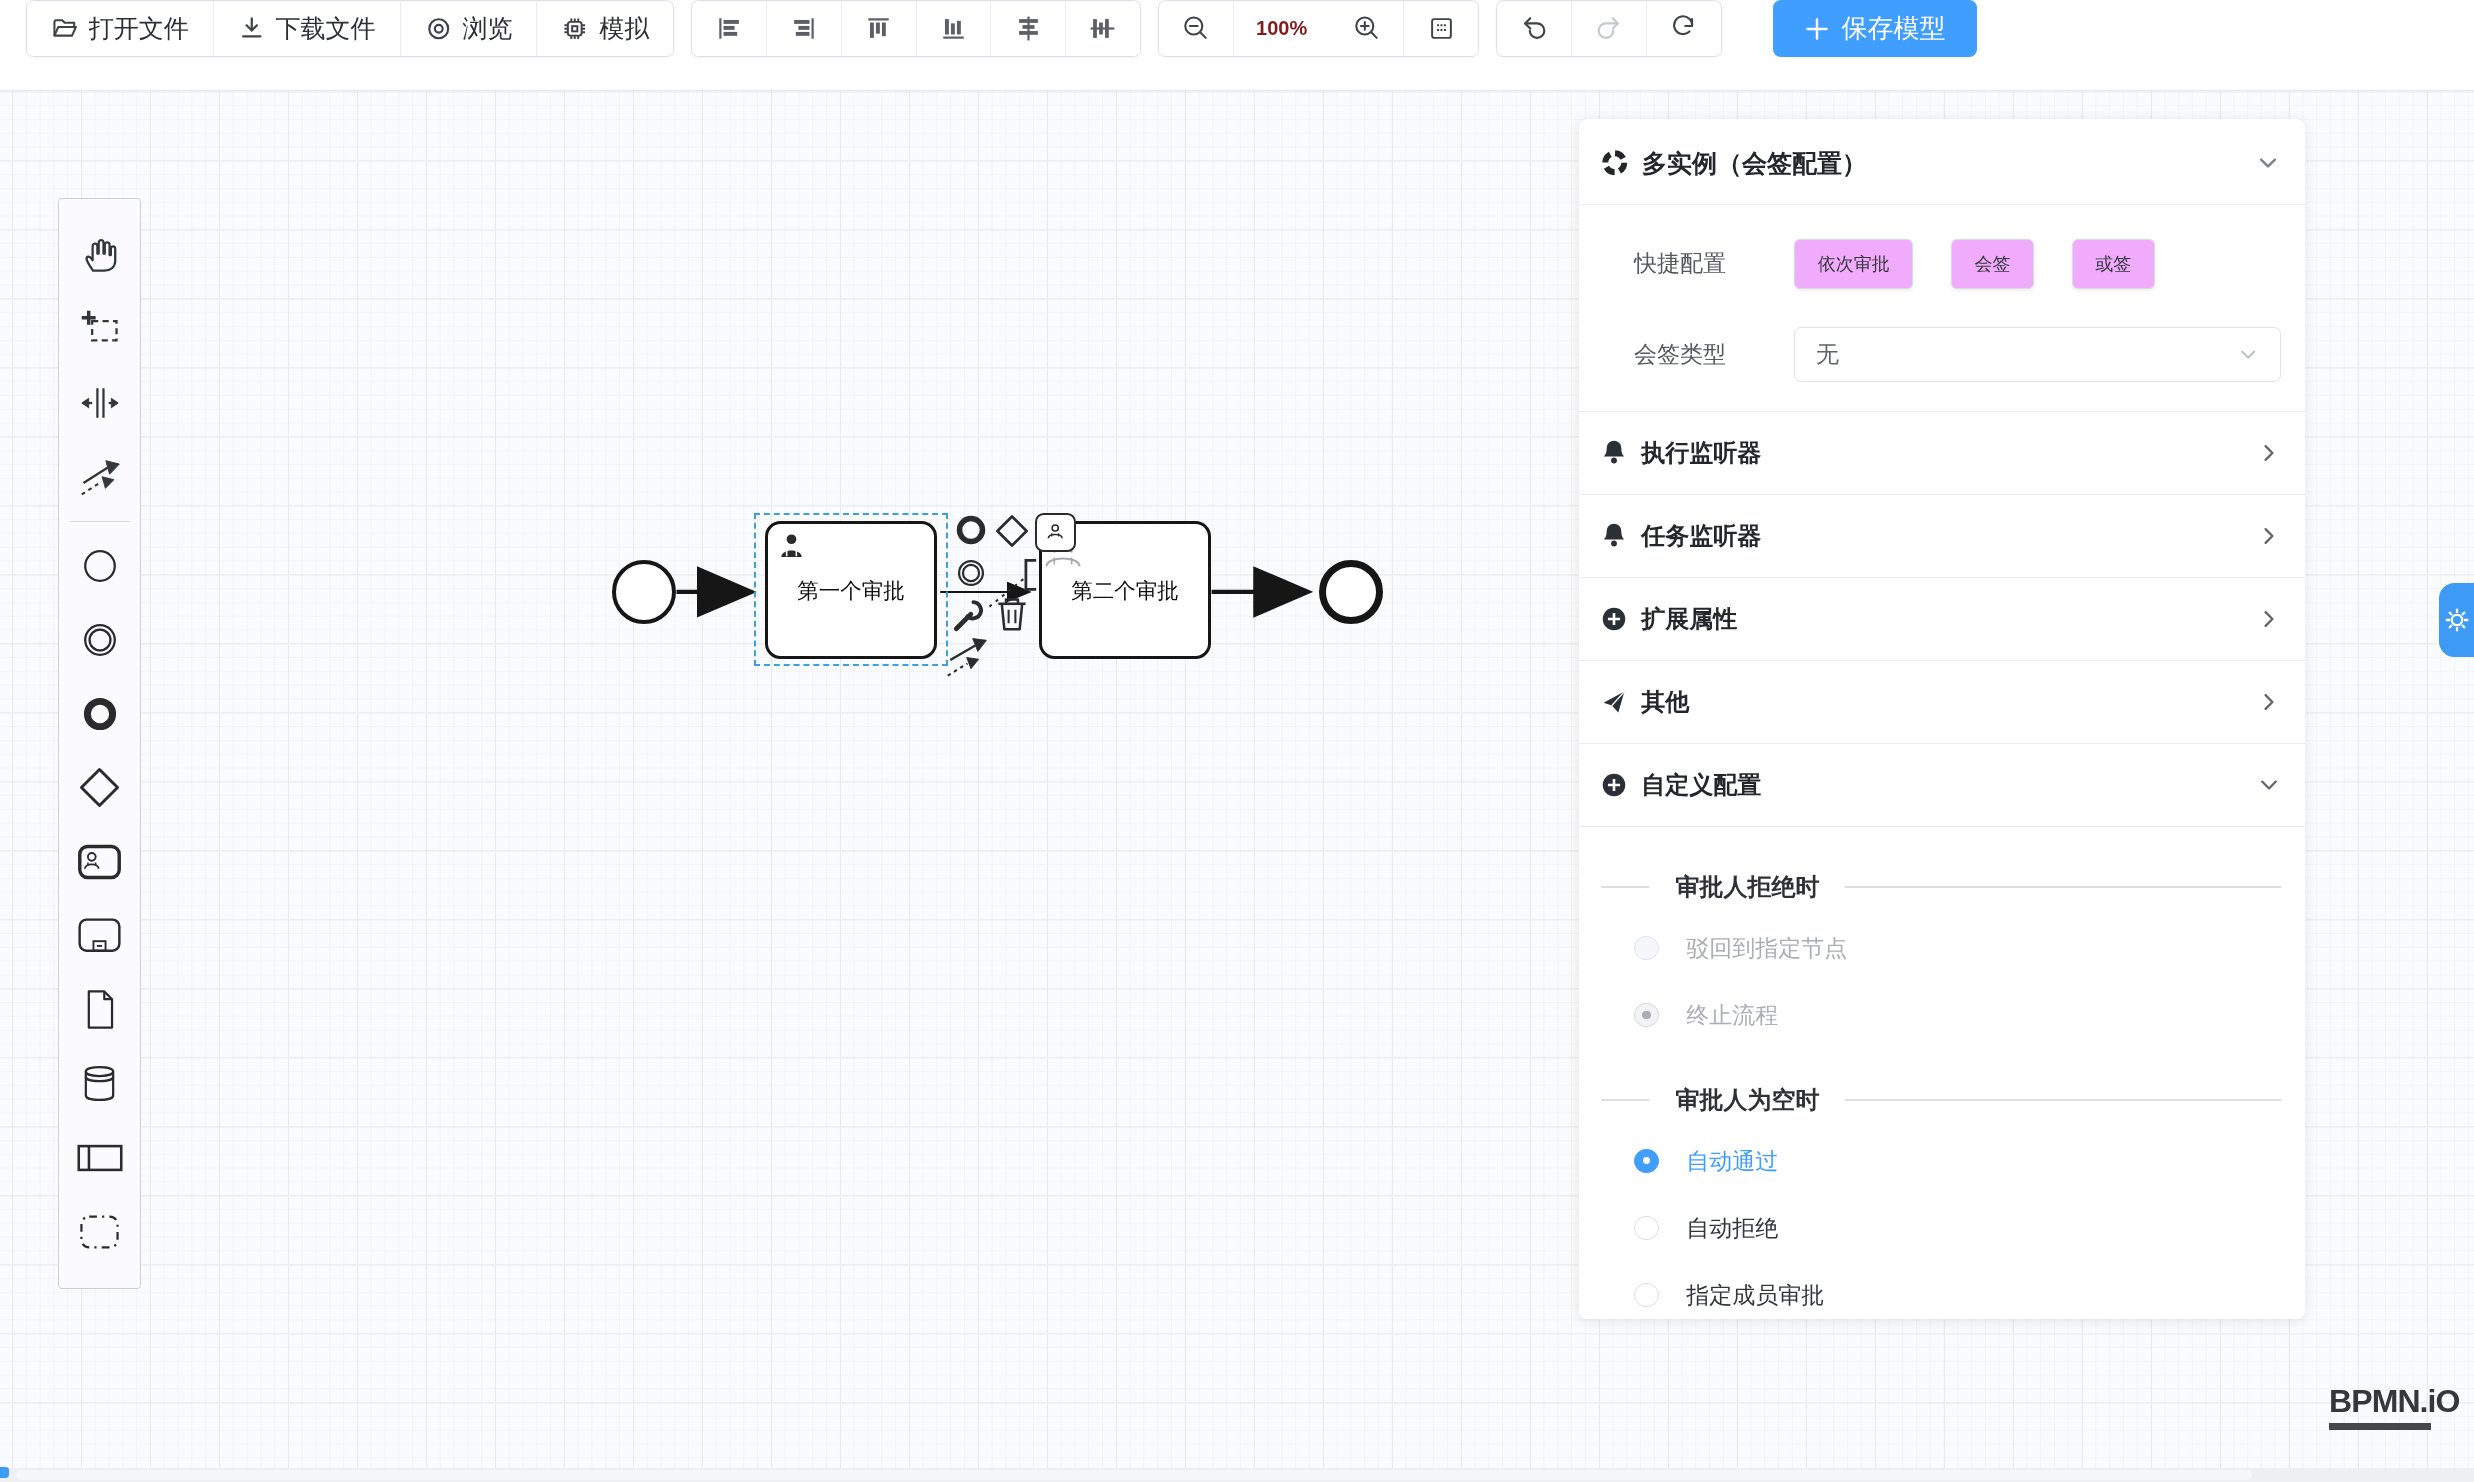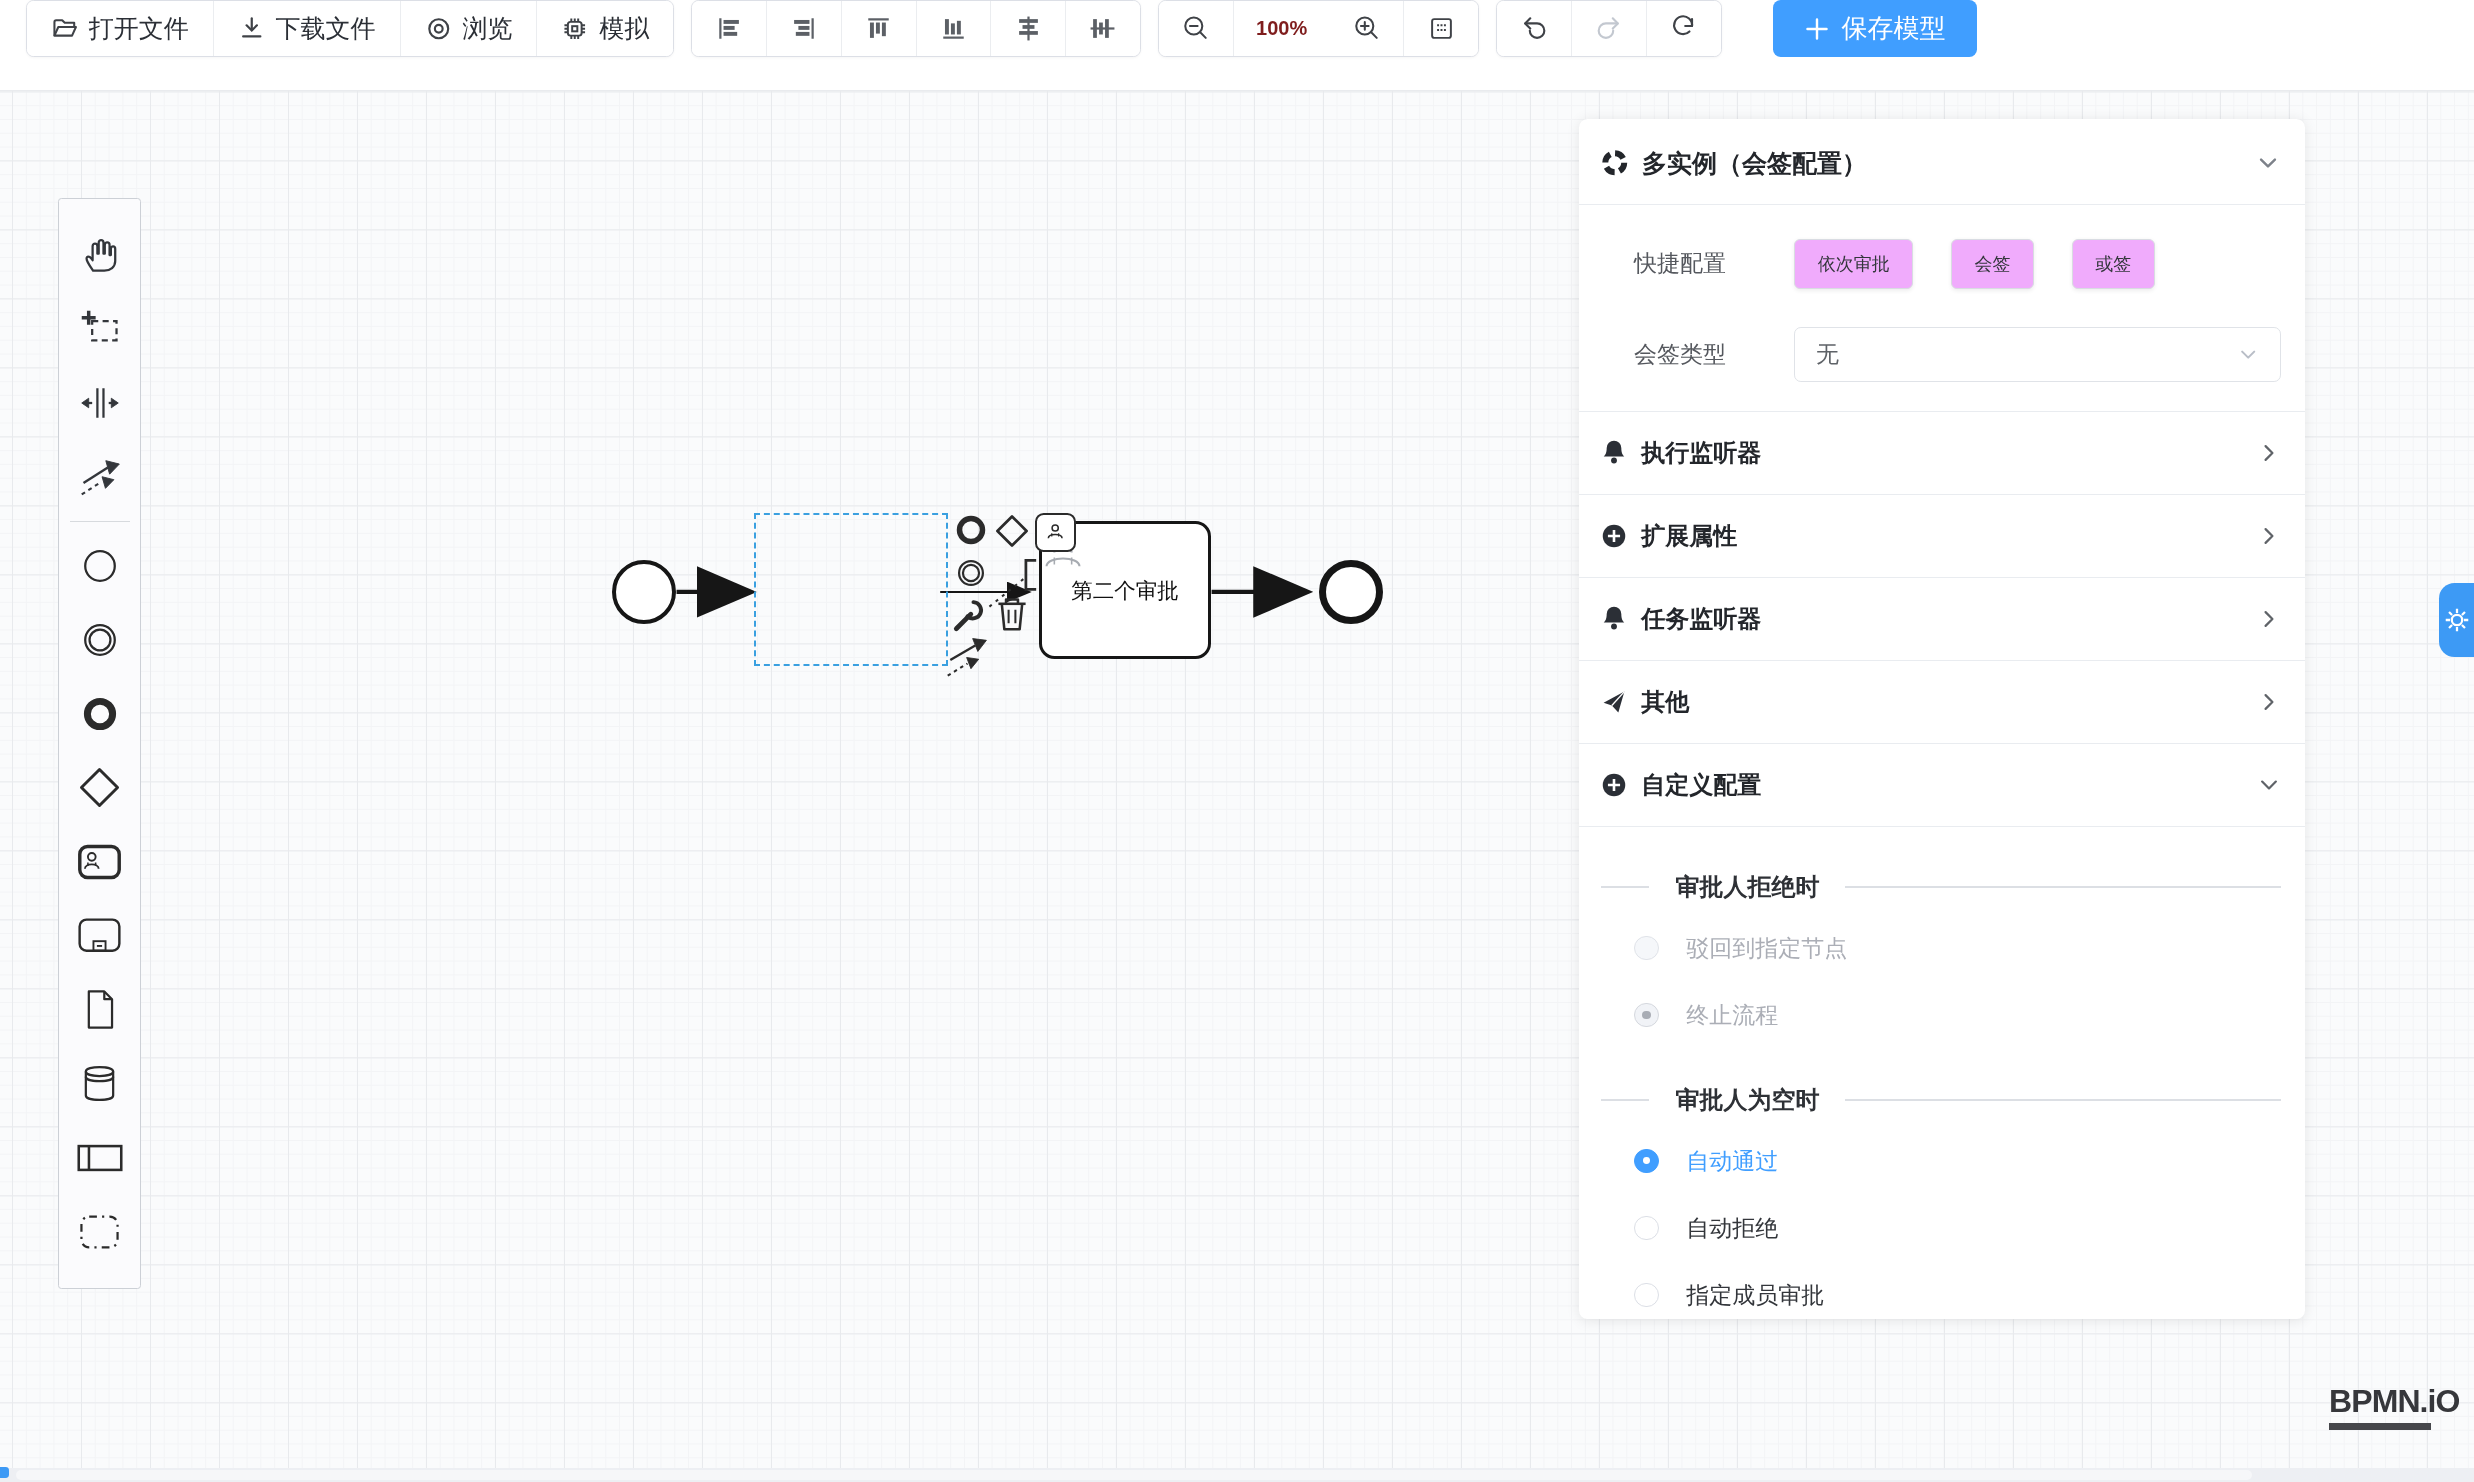--- a/index.html
+++ b/index.html
@@ -332,20 +332,28 @@
       </defs>
       <line x1="786" y1="688" x2="872" y2="688" stroke="#161616" stroke-width="5" marker-end="url(#arr)"></line>
       <line x1="1093" y1="688" x2="1196" y2="688" stroke="#161616" stroke-width="2.4" marker-end="url(#arrS)"></line>
       <line x1="1409" y1="688" x2="1520" y2="688" stroke="#161616" stroke-width="5" marker-end="url(#arr)"></line>
     </svg>
 
     <div class="evt" style="left:612px;top:468px;width:64px;height:64px;border:4.3px solid #161616;"></div>
 
     <div class="selection-box" style="top:421px;"></div>
 
+    <div class="bpmn-task" style="left:765px;top:429px;">
+      <svg class="task-person" width="29" height="29" viewBox="0 0 30 30">
+          <circle cx="15" cy="8.5" r="5" fill="#2b2b2b"></circle>
+          <path d="M4.5 27 c0-9 21-9 21 0 z" fill="#2b2b2b"></path>
+          <path d="M10 20 v6 M20 20 v6" stroke="#fff" stroke-width="1.6"></path>
+        </svg>
+      <span class="t-label">第一个审批</span>
+    </div>
 
     <div class="bpmn-task" style="left:1039px;top:429px;">
       <span class="t-label">第二个审批</span>
     </div>
 
     <svg class="ghost-person" style="top:450px;" width="40" height="26" viewBox="0 0 46 30" fill="none" stroke="#a7abb1" stroke-width="2.4">
         <path d="M13 12 a10 10 0 0 1 20 0"></path>
         <path d="M4 28 c0-12 38-12 38 0"></path>
         <path d="M13 18 v8 M33 18 v8" stroke-width="1.8"></path>
       </svg>
@@ -426,35 +434,35 @@
         <svg width="26" height="27.5" viewBox="0 0 30 32">
             <path d="M15 2 a8.5 8.5 0 0 1 8.5 8.5 c0 6 1.7 8.2 3.5 10 H3 c1.8-1.8 3.5-4 3.5-10 A8.5 8.5 0 0 1 15 2 z" fill="#2b2f36"></path>
             <circle cx="15" cy="25" r="3.4" fill="#2b2f36"></circle>
           </svg>
         <span class="section-label">执行监听器</span>
         <svg width="24" height="24" viewBox="0 0 28 28" fill="none" stroke="#5f6368" stroke-width="2.6" stroke-linecap="round" stroke-linejoin="round">
             <path d="M10 6 l8 8 -8 8"></path>
           </svg>
       </div>
       <div class="section">
+        <svg width="26" height="27.5" viewBox="0 0 30 32">
+            <path d="M15 2 a8.5 8.5 0 0 1 8.5 8.5 c0 6 1.7 8.2 3.5 10 H3 c1.8-1.8 3.5-4 3.5-10 A8.5 8.5 0 0 1 15 2 z" fill="#2b2f36"></path>
+            <circle cx="15" cy="25" r="3.4" fill="#2b2f36"></circle>
+          </svg>
+        <span class="section-label">任务监听器</span>
+        <svg width="24" height="24" viewBox="0 0 28 28" fill="none" stroke="#5f6368" stroke-width="2.6" stroke-linecap="round" stroke-linejoin="round">
+            <path d="M10 6 l8 8 -8 8"></path>
+          </svg>
+      </div>
+      <div class="section">
         <svg width="26" height="26" viewBox="0 0 30 30">
             <circle cx="15" cy="15" r="13" fill="#2b2f36"></circle>
             <path d="M15 8 v14 M8 15 h14" stroke="#fff" stroke-width="3"></path>
           </svg>
         <span class="section-label">扩展属性</span>
-        <svg width="24" height="24" viewBox="0 0 28 28" fill="none" stroke="#5f6368" stroke-width="2.6" stroke-linecap="round" stroke-linejoin="round">
-            <path d="M10 6 l8 8 -8 8"></path>
-          </svg>
-      </div>
-      <div class="section">
-        <svg width="26" height="27.5" viewBox="0 0 30 32">
-            <path d="M15 2 a8.5 8.5 0 0 1 8.5 8.5 c0 6 1.7 8.2 3.5 10 H3 c1.8-1.8 3.5-4 3.5-10 A8.5 8.5 0 0 1 15 2 z" fill="#2b2f36"></path>
-            <circle cx="15" cy="25" r="3.4" fill="#2b2f36"></circle>
-          </svg>
-        <span class="section-label">任务监听器</span>
         <svg width="24" height="24" viewBox="0 0 28 28" fill="none" stroke="#5f6368" stroke-width="2.6" stroke-linecap="round" stroke-linejoin="round">
             <path d="M10 6 l8 8 -8 8"></path>
           </svg>
       </div>
       <div class="section">
         <svg width="26" height="26" viewBox="0 0 30 30">
             <path d="M3 16 L27 3 L20 27 L12.5 19 z" fill="#2b2f36"></path>
             <path d="M27 3 L12.5 19" stroke="#fff" stroke-width="1.6"></path>
           </svg>
         <span class="section-label">其他</span>

